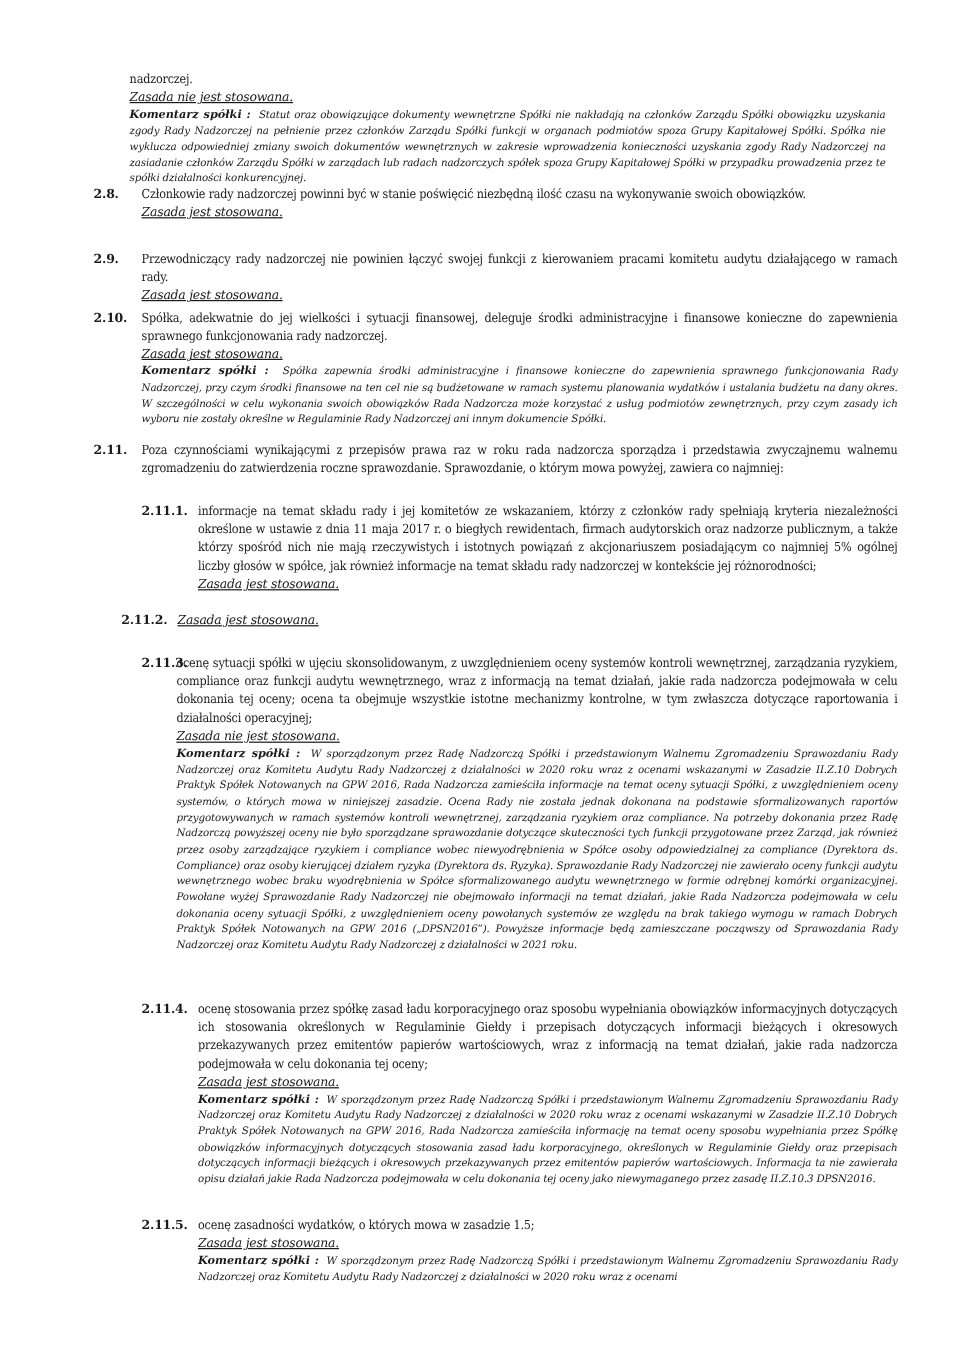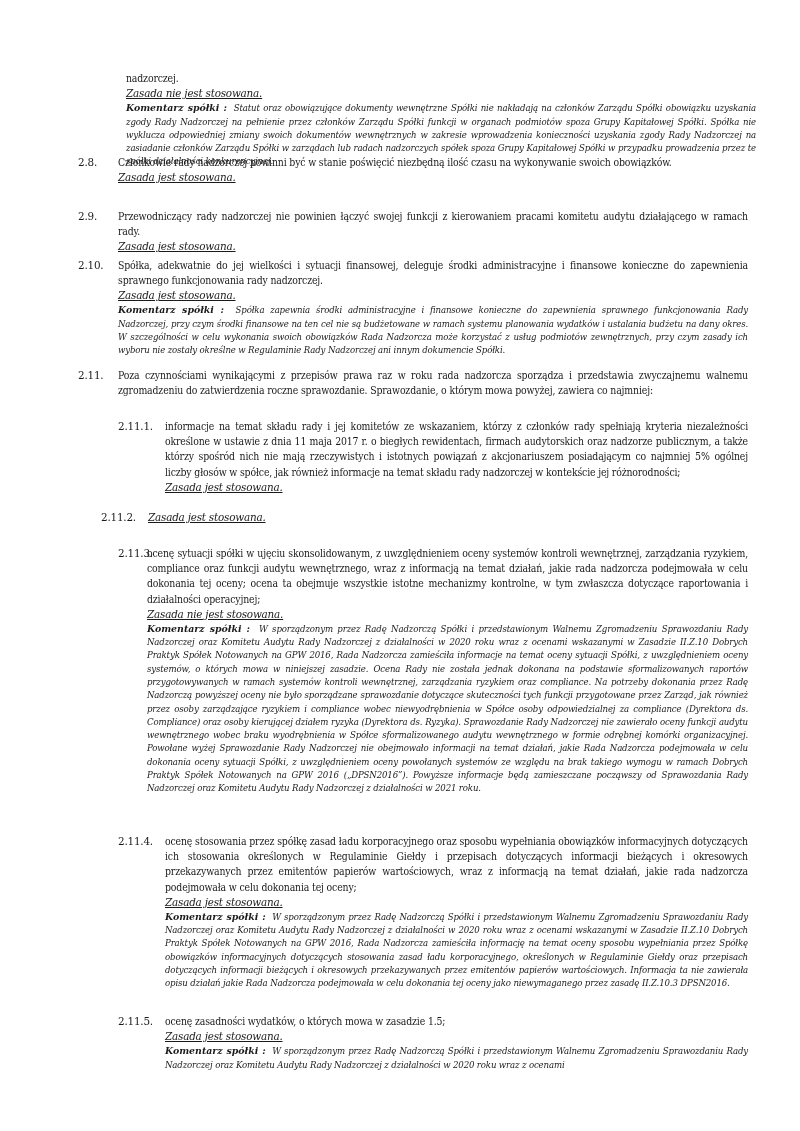--- a/index.html
+++ b/index.html
@@ -1,30 +1,30 @@
 <!DOCTYPE html>
 <html><head>
   <meta charset="utf-8">
   <style>
     html, body { margin: 0; padding: 0; background: #ffffff; }
     body { width: 800px; height: 1131px; position: relative; overflow: hidden; color: #1a1a1a; font-family: "DejaVu Serif", serif; }
     .page { position: absolute; left: 0; top: 0; width: 800px; }
     .blk { position: absolute; }
     .txt { font-size: 10.4px; line-height: 15.2px; text-align: justify; font-stretch: condensed; letter-spacing: -0.15px; }
-    .num { position: absolute; font-weight: normal; font-size: 10.4px; line-height: 15.2px; letter-spacing: -0.2px; }
+    .num { position: absolute; font-weight: bold; font-size: 10.4px; line-height: 15.2px; letter-spacing: -0.2px; }
     .status { font-style: italic; text-decoration: underline; font-size: 10.4px; line-height: 15px; letter-spacing: -0.2px; display: block; }
     .comment { font-style: italic; font-size: 8.6px; line-height: 13.3px; text-align: justify; letter-spacing: -0.15px; }
     .comment b { font-style: italic; font-weight: bold; font-size: 9.4px; letter-spacing: 0; }
   </style>
 </head>
 <body>
 
 <div class="page">
 
-  <div class="blk" style="left:126px; top:59px; width:630px;margin-top:12px;">
+  <div class="blk" style="left:108px; top:59px; width:630px;">
     <div class="txt">nadzorczej.</div>
     <span class="status">Zasada nie jest stosowana.</span>
     <div class="comment"><b>Komentarz spółki :</b>&nbsp; <span>Statut oraz obowiązujące dokumenty wewnętrzne Spółki nie nakładają na członków Zarządu Spółki obowiązku uzyskania zgody Rady Nadzorczej na pełnienie przez członków Zarządu Spółki funkcji w organach podmiotów spoza Grupy Kapitałowej Spółki. Spółka nie wyklucza odpowiedniej zmiany swoich dokumentów wewnętrznych w zakresie wprowadzenia konieczności uzyskania zgody Rady Nadzorczej na zasiadanie członków Zarządu Spółki w zarządach lub radach nadzorczych spółek spoza Grupy Kapitałowej Spółki w przypadku prowadzenia przez te spółki działalności konkurencyjnej.</span></div>
   </div>
 
   <div class="blk" style="left:78px; top:155px; width:670px;">
     <span class="num" style="left:0; top:0;">2.8.</span>
     <div style="margin-left:40px;">
       <div class="txt">Członkowie rady nadzorczej powinni być w stanie poświęcić niezbędną ilość czasu na wykonywanie swoich obowiązków.</div>
       <span class="status">Zasada jest stosowana.</span>

